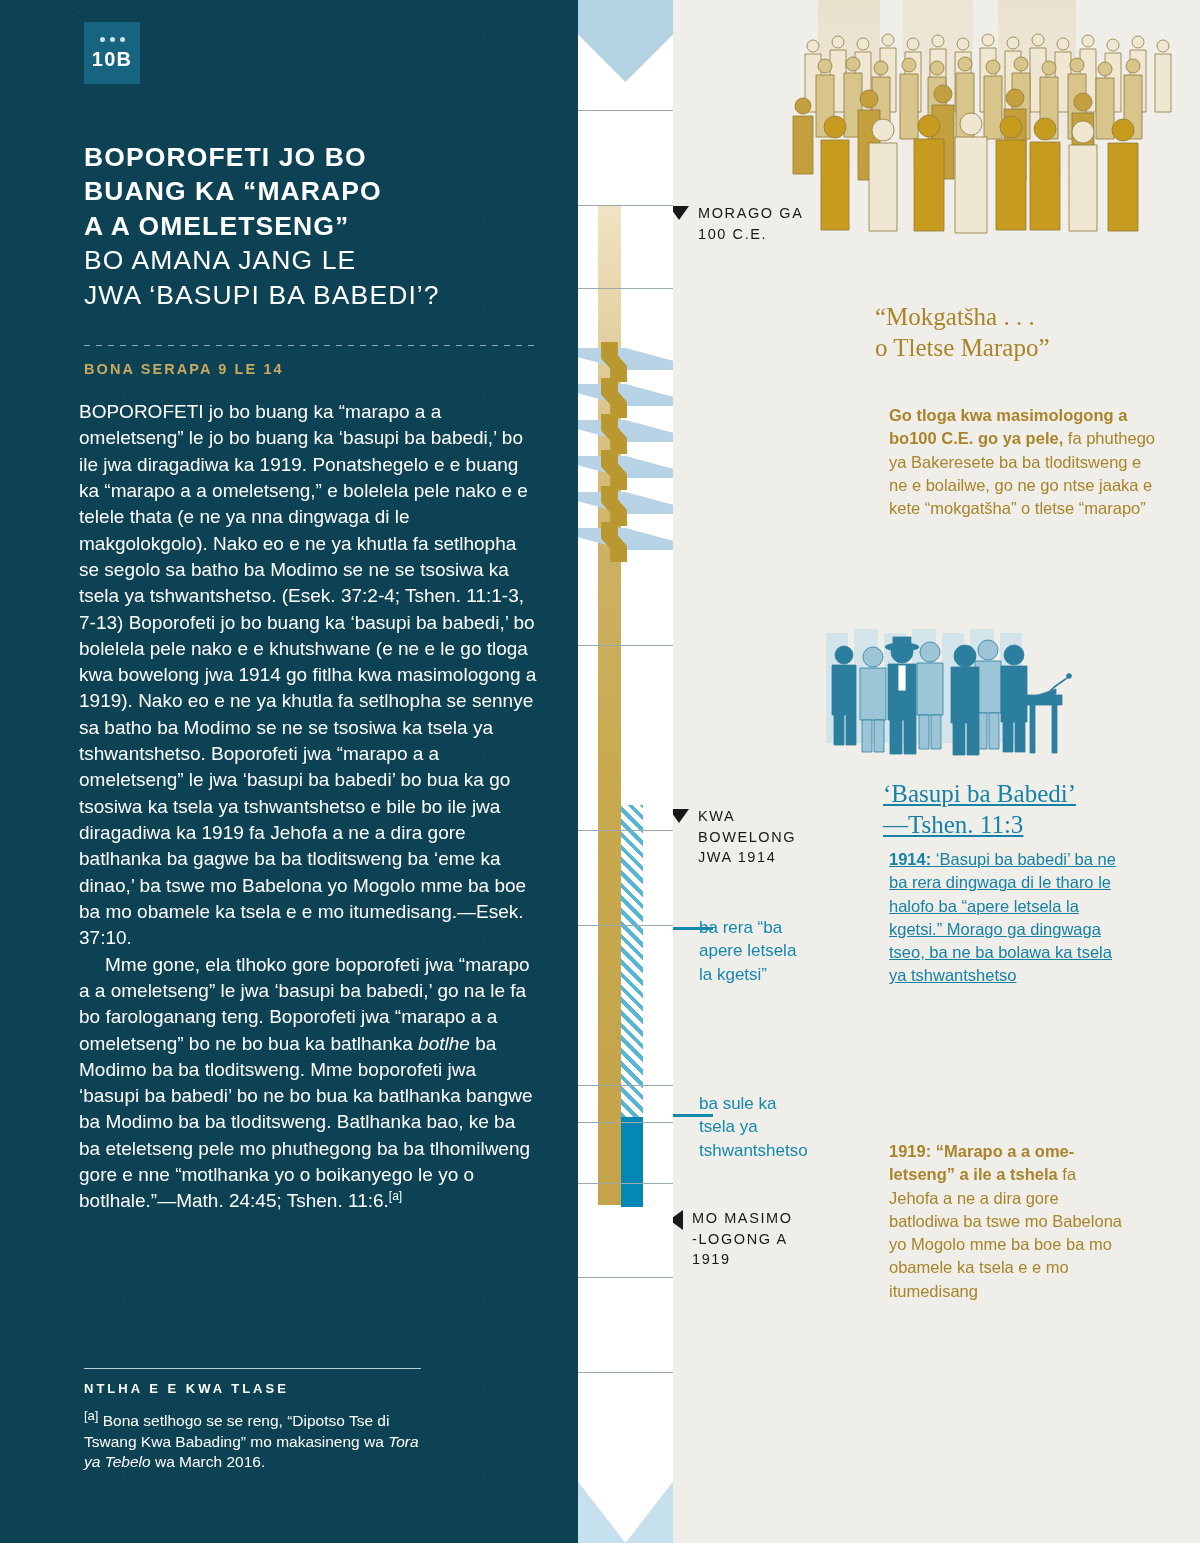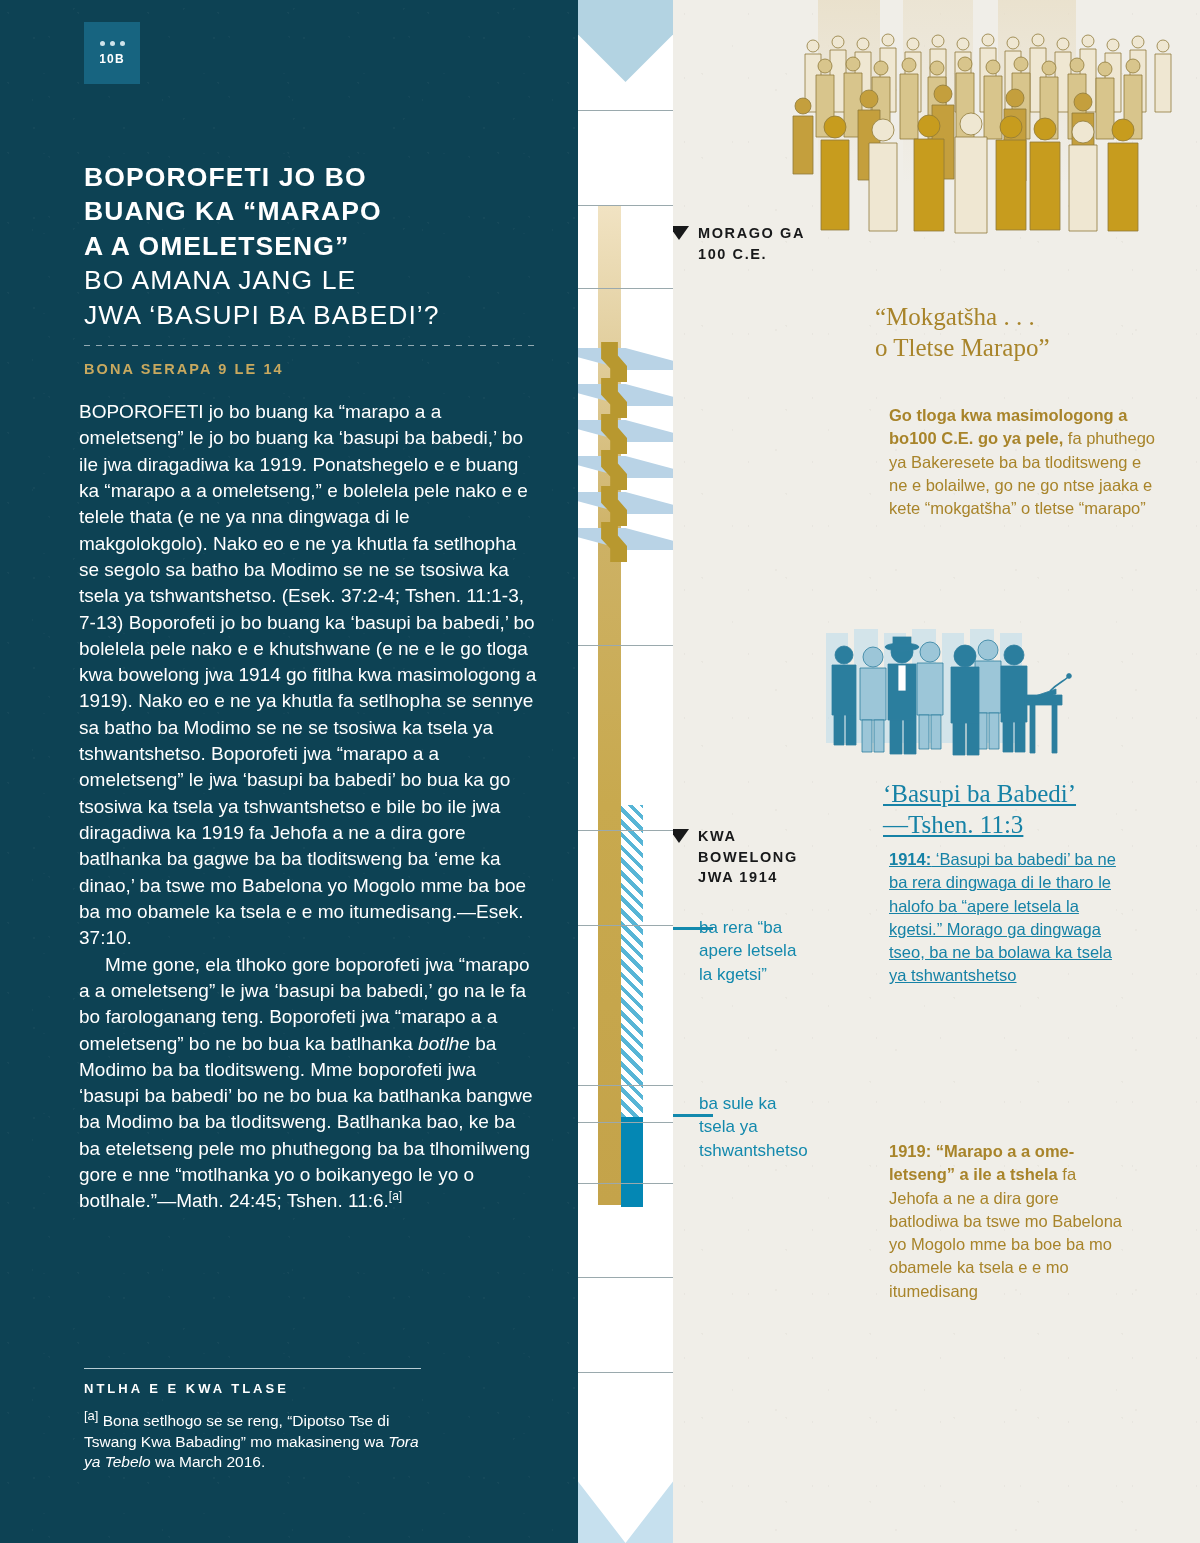--- a/index.html
+++ b/index.html
@@ -36,30 +36,29 @@
     display: flex; flex-direction: column;
     align-items: center; justify-content: center;
     gap: 7px;
   }
   .badge-dots { display: flex; gap: 5px; }
   .badge-dots i {
     width: 5px; height: 5px; border-radius: 50%;
     background: #cfe3ea; display: block;
   }
   .badge-num {
-    color: #ffffff; font-size: 12px; font-weight: bold;
+    color: #ffffff; font-size: 20px; font-weight: bold;
     letter-spacing: 1.2px; line-height: 1;
   }
 
   .headline {
     position: absolute; left: 84px; top: 140px; width: 455px;
     color: #ffffff;
     font-size: 26.5px; line-height: 1.30;
     letter-spacing: 1.1px;
-    margin-top: 20px;
   }
   .headline .hl-bold { font-weight: bold; display: block; }
   .headline .hl-light { font-weight: normal; display: block; }
 
   .dashed-rule {
     position: absolute; left: 84px; top: 345px; width: 455px; height: 1px;
     background-image: repeating-linear-gradient(to right,
       rgba(255,255,255,.55) 0 6px, transparent 6px 12px);
   }
 
@@ -166,22 +165,22 @@
       radial-gradient(circle at 86% 75%, rgba(120,110,95,.055) 0 1px, transparent 1px),
       radial-gradient(circle at 35% 88%, rgba(120,110,95,.06) 0 1px, transparent 1px);
     background-size: 64px 64px, 96px 96px, 120px 120px, 84px 84px;
     overflow: hidden;
   }
 
   
   .tl-label {
     position: absolute;
     display: flex; align-items: flex-start; gap: 9px;
-    color: #18191a; font-size: 14.5px; font-weight: bold;
-    letter-spacing: 1.6px; line-height: 1.42; margin-top: 20px;
+    color: #18191a; font-size: 14.5px; font-weight: normal;
+    letter-spacing: 1.6px; line-height: 1.42;
   }
   .tri-down {
     width: 0; height: 0; flex: 0 0 auto;
     border-left: 10px solid transparent;
     border-right: 10px solid transparent;
     border-top: 14px solid #18191a;
     margin-top: 3px;
   }
   .tri-left {
     width: 0; height: 0; flex: 0 0 auto;
@@ -540,20 +539,28 @@
 
     <div class="tl-label" style="left:-4px; top:806px; width:150px;">
       <span class="tri-down"></span>
       <span>
         <span>KWA</span><br>
         <span>BOWELONG</span><br>
         <span>JWA 1914</span>
       </span>
     </div>
 
+    <div class="tl-label" style="left:-4px; top:1208px; width:160px;">
+      <span class="tri-left"></span>
+      <span>
+        <span>MO MASIMO</span><br>
+        <span>-LOGONG A</span><br>
+        <span>1919</span>
+      </span>
+    </div>
 
     <div class="callout-line" style="left:-2px; top:927px; width:42px;"></div>
     <div class="callout" style="left:26px; top:916px; width:150px;">
       <div>ba rera “ba</div>
       <div>apere letsela</div>
       <div>la kgetsi”</div>
     </div>
 
     <div class="callout-line" style="left:-2px; top:1114px; width:42px;"></div>
     <div class="callout" style="left:26px; top:1092px; width:160px;">

